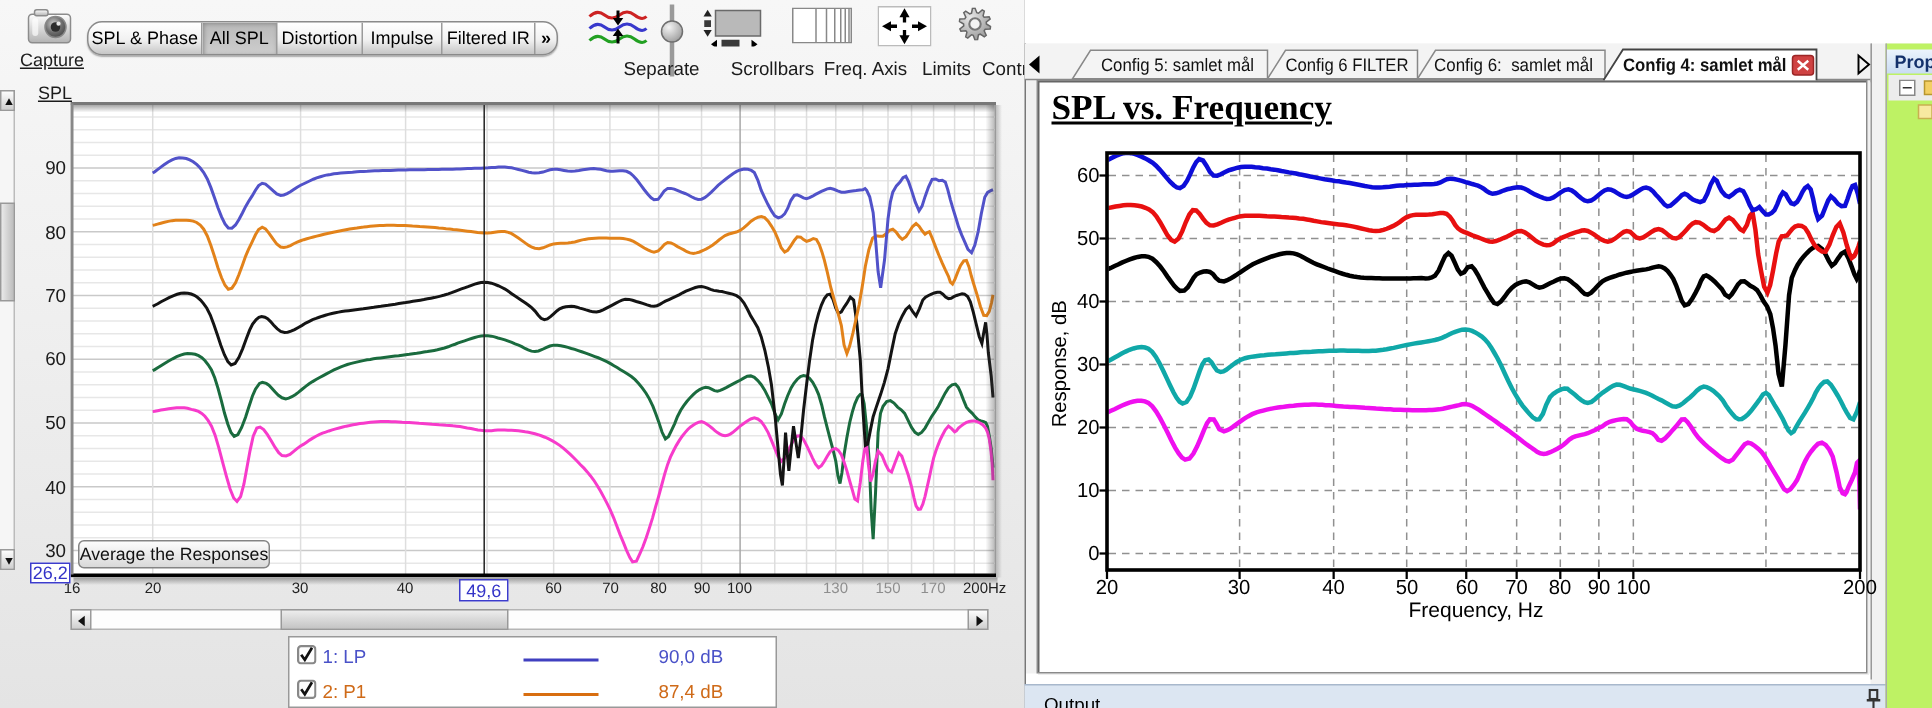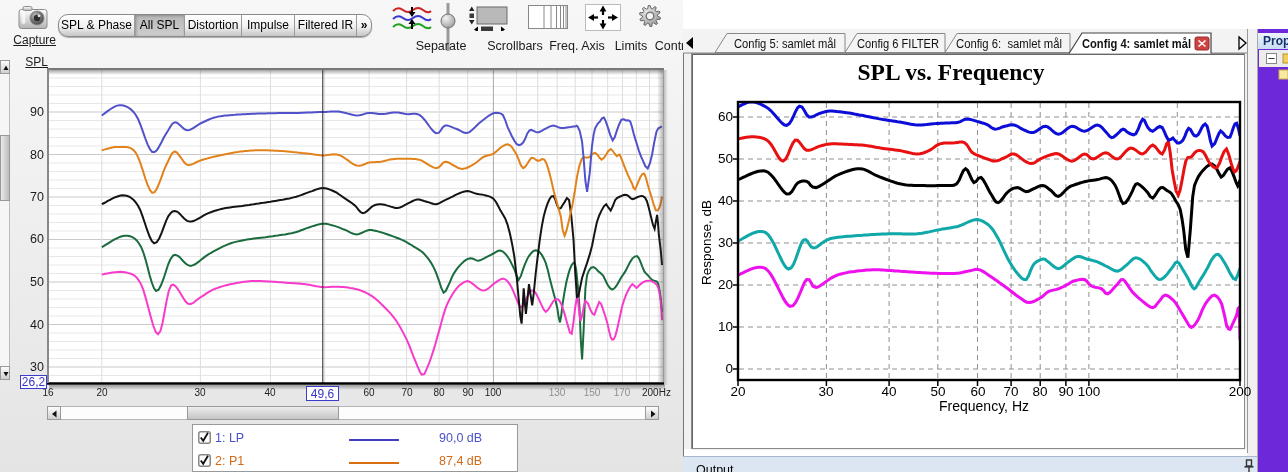--- a/index.html
+++ b/index.html
@@ -20,34 +20,34 @@
 .tbtn.sel { background:linear-gradient(180deg,#b9b9b9,#cdcdcd); box-shadow:inset 1px 1px 3px #8a8a8a; }
 .iclab { position:absolute; top:39px; font-size:12.5px; color:#1a1a1a; text-align:center;margin-left:28px; }
 #legendL { position:absolute; left:192px; top:424px; width:326px; height:48px; background:#fff; border:1px solid #999; }
 .lrow { position:absolute; left:0; width:100%; height:22px; }
 .lrow .cb { position:absolute; left:5px; top:3px; }
 .lrow .nm { position:absolute; left:22px; top:4px; font-size:12.5px; }
 .lrow .ln { position:absolute; left:156px; top:12px; width:50px; height:2px; }
 .lrow .val { position:absolute; left:246px; top:4px; font-size:12.5px; }
 #rpanel { position:absolute; left:8px; top:53px; width:554px; height:396px; background:#fff;
   border:1px solid #8a8a8a; box-shadow:inset 1px 1px 0 #666, 1px 1px 0 #eee; }
-#rtitle { position:absolute; left:18px; top:59px; width:500px; text-align:center; font-family:"Liberation Serif",serif;
-  font-weight:bold; font-size:23.5px; color:#000; }
+#rtitle { position:absolute; left:18px; top:59px; width:500px; text-align:left; font-family:"Liberation Serif",serif;
+  font-weight:bold; font-size:23.5px; color:#000;text-decoration:underline; }
 .rylab { position:absolute; left:703px; width:30px; text-align:right; font-size:13.5px; color:#000; }
 .rxlab { position:absolute; top:384px; width:30px; text-align:center; font-size:13.5px; color:#000; }
 #resp { position:absolute; left:-37px; top:235px; width:120px; text-align:center; font-size:13.5px; color:#000; transform:rotate(-90deg); }
 #freqhz { position:absolute; left:241px; top:398px; width:120px; text-align:center; font-size:14px; color:#000; }
 #rlegend { position:absolute; left:183px; top:420px; width:212px; height:25px; background:#fff; border:1.5px solid #000;
   box-shadow:3px 3px 0 #000; display:flex; align-items:center; padding-left:7px; }
 .litem { display:flex; align-items:center; margin-right:4px; }
 .lline { width:17px; height:3px; display:inline-block; margin-right:1px; }
 .ltxt { font-family:"Liberation Serif",serif; font-weight:bold; font-size:13.5px; }
 #output { position:absolute; left:0px; top:456px; width:575px; height:16px; background:#dce6f2; border-top:1px solid #a8b8cc; }
 #output span { position:absolute; left:13px; top:6px; font-size:12.5px; color:#000; }
-#prop { position:absolute; left:574px; top:29px; width:31px; height:443px; background:#6d28d9; border-left:1px solid #aaa; }
+#prop { position:absolute; left:574px; top:29px; width:31px; height:443px; background:#bef264; border-left:1px solid #aaa; }
 #prophdr { position:absolute; left:0; top:4px; width:31px; height:16px; background:linear-gradient(180deg,#ecf4fd,#coddf2); background:linear-gradient(180deg,#ecf4fd,#c9dcf2); }
 #prophdr span { position:absolute; left:5px; top:1px; font-size:12px; font-weight:bold; color:#14316b; }
 #rightwin2 { position:absolute; left:683px; top:0; width:605px; height:472px; }
 </style></head>
 <body>
 <div id="leftwin">
   <svg class="abs" style="left:17px;top:5px" width="34" height="26">
 <defs>
         <linearGradient id="cam" x1="0" y1="0" x2="0" y2="1">
           <stop offset="0" stop-color="#fefefe"></stop>
@@ -237,20 +237,21 @@
     <div class="xlab" style="left:389px;color:#222">70</div>
     <div class="xlab" style="left:421px;color:#222">80</div>
     <div class="xlab" style="left:450px;color:#222">90</div>
     <div class="xlab" style="left:475px;color:#222">100</div>
     <div class="xlab" style="left:539px;color:#8e8e8e">130</div>
     <div class="xlab" style="left:574px;color:#8e8e8e">150</div>
     <div class="xlab" style="left:604px;color:#8e8e8e">170</div>
     <div class="xlab" style="left:642px;width:56px;text-align:left;color:#222">200Hz</div>
   <div class="bluebox" style="left:20px;top:375px;width:27px;height:14px;line-height:13px">26,2</div>
   <div class="bluebox" style="left:306px;top:386px;width:33px;height:15px;line-height:14px">49,6</div>
+  <div class="abs" style="left:52px;top:360px;width:128px;height:19px;border:1px solid #848484;border-radius:4px;background:linear-gradient(180deg,#fdfdfd,#d9d9d9);font-size:11.8px;text-align:center;line-height:17px;color:#111;white-space:nowrap">Average the Responses</div>
 
   <div class="abs" style="left:0;top:60px;width:10px;height:320px;background:#f6f6f6;border-right:1px solid #bbb"></div>
   <div class="abs sbtn" style="left:0px;top:60px;width:10px;height:14px"><svg width="10" height="14">
         <path d="M2.5,9 L7.5,9 L5,4.5 Z" fill="#111"></path>
       </svg></div>
   <div class="abs" style="left:0;top:135px;width:10px;height:66px;background:linear-gradient(90deg,#e9e9e9,#bdbdbd);border:1px solid #999"></div>
   <div class="abs sbtn" style="left:0px;top:366px;width:10px;height:14px"><svg width="10" height="14">
         <path d="M2.5,5 L7.5,5 L5,9.5 Z" fill="#111"></path>
       </svg></div>
 

